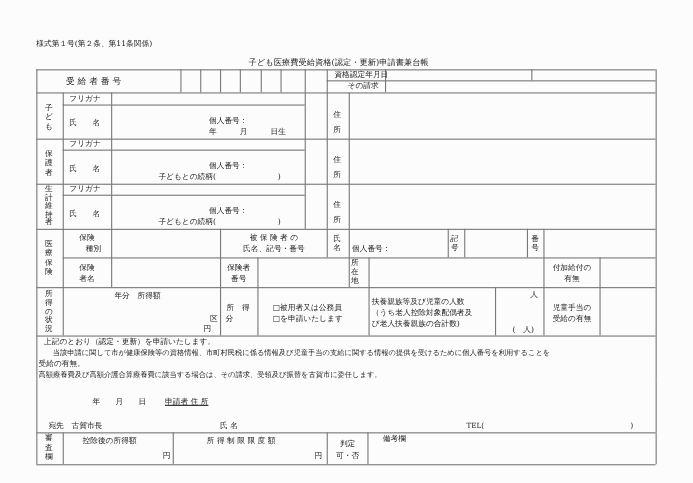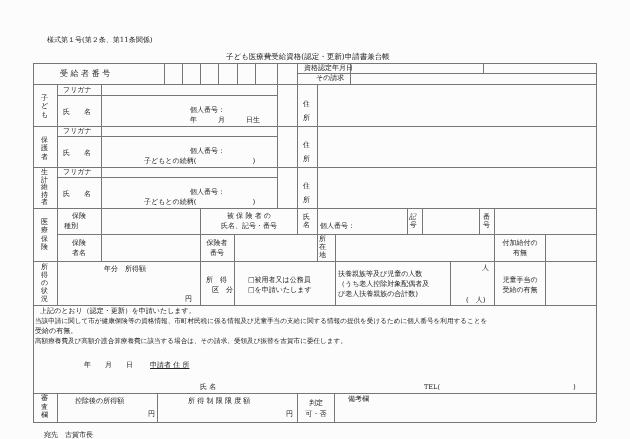--- a/index.html
+++ b/index.html
@@ -6,21 +6,21 @@
   body{width:630px;height:439px;position:relative;overflow:hidden;font-family:"DejaVu Serif",serif;color:#222;}
   .t{position:absolute;font-size:7px;line-height:9px;white-space:nowrap;}
   .vt{position:absolute;font-size:7px;line-height:8.4px;width:9px;text-align:center;white-space:normal;word-break:break-all;}
   .h{position:absolute;height:0;border-top:1px solid #777;}
   .v{position:absolute;width:0;border-left:1px solid #777;}
   .c{text-align:center;}
 </style>
 </head>
 <body>
 
-<div class="t" style="left:47px;top:36px;">様式第１号(第２条、第11条関係)</div>
+<div class="t" style="left:33px;top:36px;">様式第１号(第２条、第11条関係)</div>
 <div class="t" style="left:226px;top:52px;font-size:7.5px;">子ども医療費受給資格(認定・更新)申請書兼台帳</div>
 
 <div>
 
   <div class="h" style="left:33px;top:63px;width:563px;"></div>
   <div class="v" style="left:33px;top:63px;height:282px;"></div>
   <div class="v" style="left:596px;top:63px;height:282px;"></div>
 
   <div class="h" style="left:33px;top:84px;width:563px;"></div>
   <div class="h" style="left:297px;top:73px;width:299px;"></div>
@@ -108,21 +108,21 @@
 <div class="t" style="left:63px;top:168px;">フリガナ</div>
 <div class="t" style="left:63px;top:190px;">氏　　名</div>
 <div class="t" style="left:190px;top:188px;">個人番号：</div>
 <div class="t" style="left:144px;top:198px;">子どもとの続柄(　　　　　　　　)</div>
 <div class="vt" style="left:302px;top:179px;line-height:14px;">住所</div>
 <div style="position:absolute;left:102px;top:168px;width:174px;height:9px;"></div>
 <div style="position:absolute;left:318px;top:168px;width:277px;height:40px;"></div>
 
 <div class="vt" style="left:40px;top:218px;">医療保険</div>
 <div class="t c" style="left:63px;top:212px;width:32px;">保険</div>
-<div class="t c" style="left:55px;top:222px;width:32px;">種別</div>
+<div class="t c" style="left:69px;top:222px;width:32px;">種別</div>
 <div class="t c" style="left:205px;top:212px;width:88px;">被 保 険 者 の</div>
 <div class="t c" style="left:205px;top:222px;width:88px;">氏名、記号・番号</div>
 <div class="vt" style="left:302px;top:213px;">氏名</div>
 <div class="t" style="left:320px;top:222px;">個人番号：</div>
 <div class="vt" style="left:408px;top:213px;font-style:italic;">記号</div>
 <div class="vt" style="left:482px;top:213px;">番号</div>
 <div class="t c" style="left:63px;top:239px;width:32px;">保険</div>
 <div class="t c" style="left:63px;top:249px;width:32px;">者名</div>
 <div class="t c" style="left:202px;top:239px;width:30px;">保険者</div>
 <div class="t c" style="left:202px;top:249px;width:30px;">番号</div>
@@ -132,39 +132,39 @@
 <div style="position:absolute;left:102px;top:209px;width:97px;height:25px;"></div>
 <div style="position:absolute;left:102px;top:235px;width:97px;height:26px;"></div>
 <div style="position:absolute;left:236px;top:235px;width:80px;height:26px;"></div>
 <div style="position:absolute;left:336px;top:235px;width:157px;height:26px;"></div>
 <div style="position:absolute;left:546px;top:235px;width:49px;height:26px;"></div>
 
 <div class="vt" style="left:40px;top:263px;line-height:8px;">所得の状況</div>
 <div class="t" style="left:104px;top:265px;">年分　所得額</div>
 <div class="t" style="left:185px;top:295px;">円</div>
 <div class="t" style="left:206px;top:276px;">所　得</div>
-<div class="t" style="left:212px;top:286px;">区　分</div>
+<div class="t" style="left:191px;top:286px;">区　分</div>
 <div class="t" style="left:248px;top:276px;">□被用者又は公務員</div>
 <div class="t" style="left:248px;top:286px;">□を申請いたします</div>
 <div class="t" style="left:338px;top:270px;">扶養親族等及び児童の人数</div>
 <div class="t" style="left:338px;top:280px;">（うち老人控除対象配偶者及</div>
 <div class="t" style="left:338px;top:290px;">び老人扶養親族の合計数)</div>
 <div class="t" style="left:482px;top:264px;">人</div>
 <div class="t" style="left:466px;top:296px;">(　人)</div>
 <div class="t c" style="left:495px;top:276px;width:50px;">児童手当の</div>
 <div class="t c" style="left:495px;top:286px;width:50px;">受給の有無</div>
 <div style="position:absolute;left:546px;top:262px;width:49px;height:43px;"></div>
 
 <div class="t" style="left:40px;top:307px;">上記のとおり（認定・更新）を申請いたします。</div>
-<div class="t" style="left:35px;top:317px;font-size:6.6px;">当該申請に関して市が健康保険等の資格情報、市町村民税に係る情報及び児童手当の支給に関する情報の提供を受けるために個人番号を利用することを</div>
+<div class="t" style="left:35px;top:317px;font-size:6.6px;padding-left:13px;">当該申請に関して市が健康保険等の資格情報、市町村民税に係る情報及び児童手当の支給に関する情報の提供を受けるために個人番号を利用することを</div>
 <div class="t" style="left:35px;top:327px;">受給の有無。</div>
 <div class="t" style="left:35px;top:337px;font-size:6.6px;">高額療養費及び高額介護合算療養費に該当する場合は、その請求、受領及び振替を古賀市に委任します。</div>
 <div class="t" style="left:84px;top:361px;">年　　月　　日</div>
 <div class="t" style="left:150px;top:361px;text-decoration:underline;">申請者 住 所</div>
-<div class="t" style="left:44px;top:383px;margin-top:48px;">宛先　古賀市長</div>
+<div class="t" style="left:44px;top:383px;">宛先　古賀市長</div>
 <div class="t" style="left:200px;top:383px;">氏 名</div>
 <div class="t" style="left:424px;top:383px;font-size:6.5px;">TEL(</div>
 <div class="t" style="left:573px;top:383px;">)</div>
 
 <div class="vt" style="left:40px;top:394px;line-height:8.5px;">審査欄</div>
 <div class="t" style="left:75px;top:397px;">控除後の所得額</div>
 <div class="t" style="left:148px;top:410px;">円</div>
 <div class="t" style="left:188px;top:397px;">所 得 制 限 限 度 額</div>
 <div class="t" style="left:286px;top:410px;">円</div>
 <div class="t c" style="left:298px;top:399px;width:36px;">判定</div>

